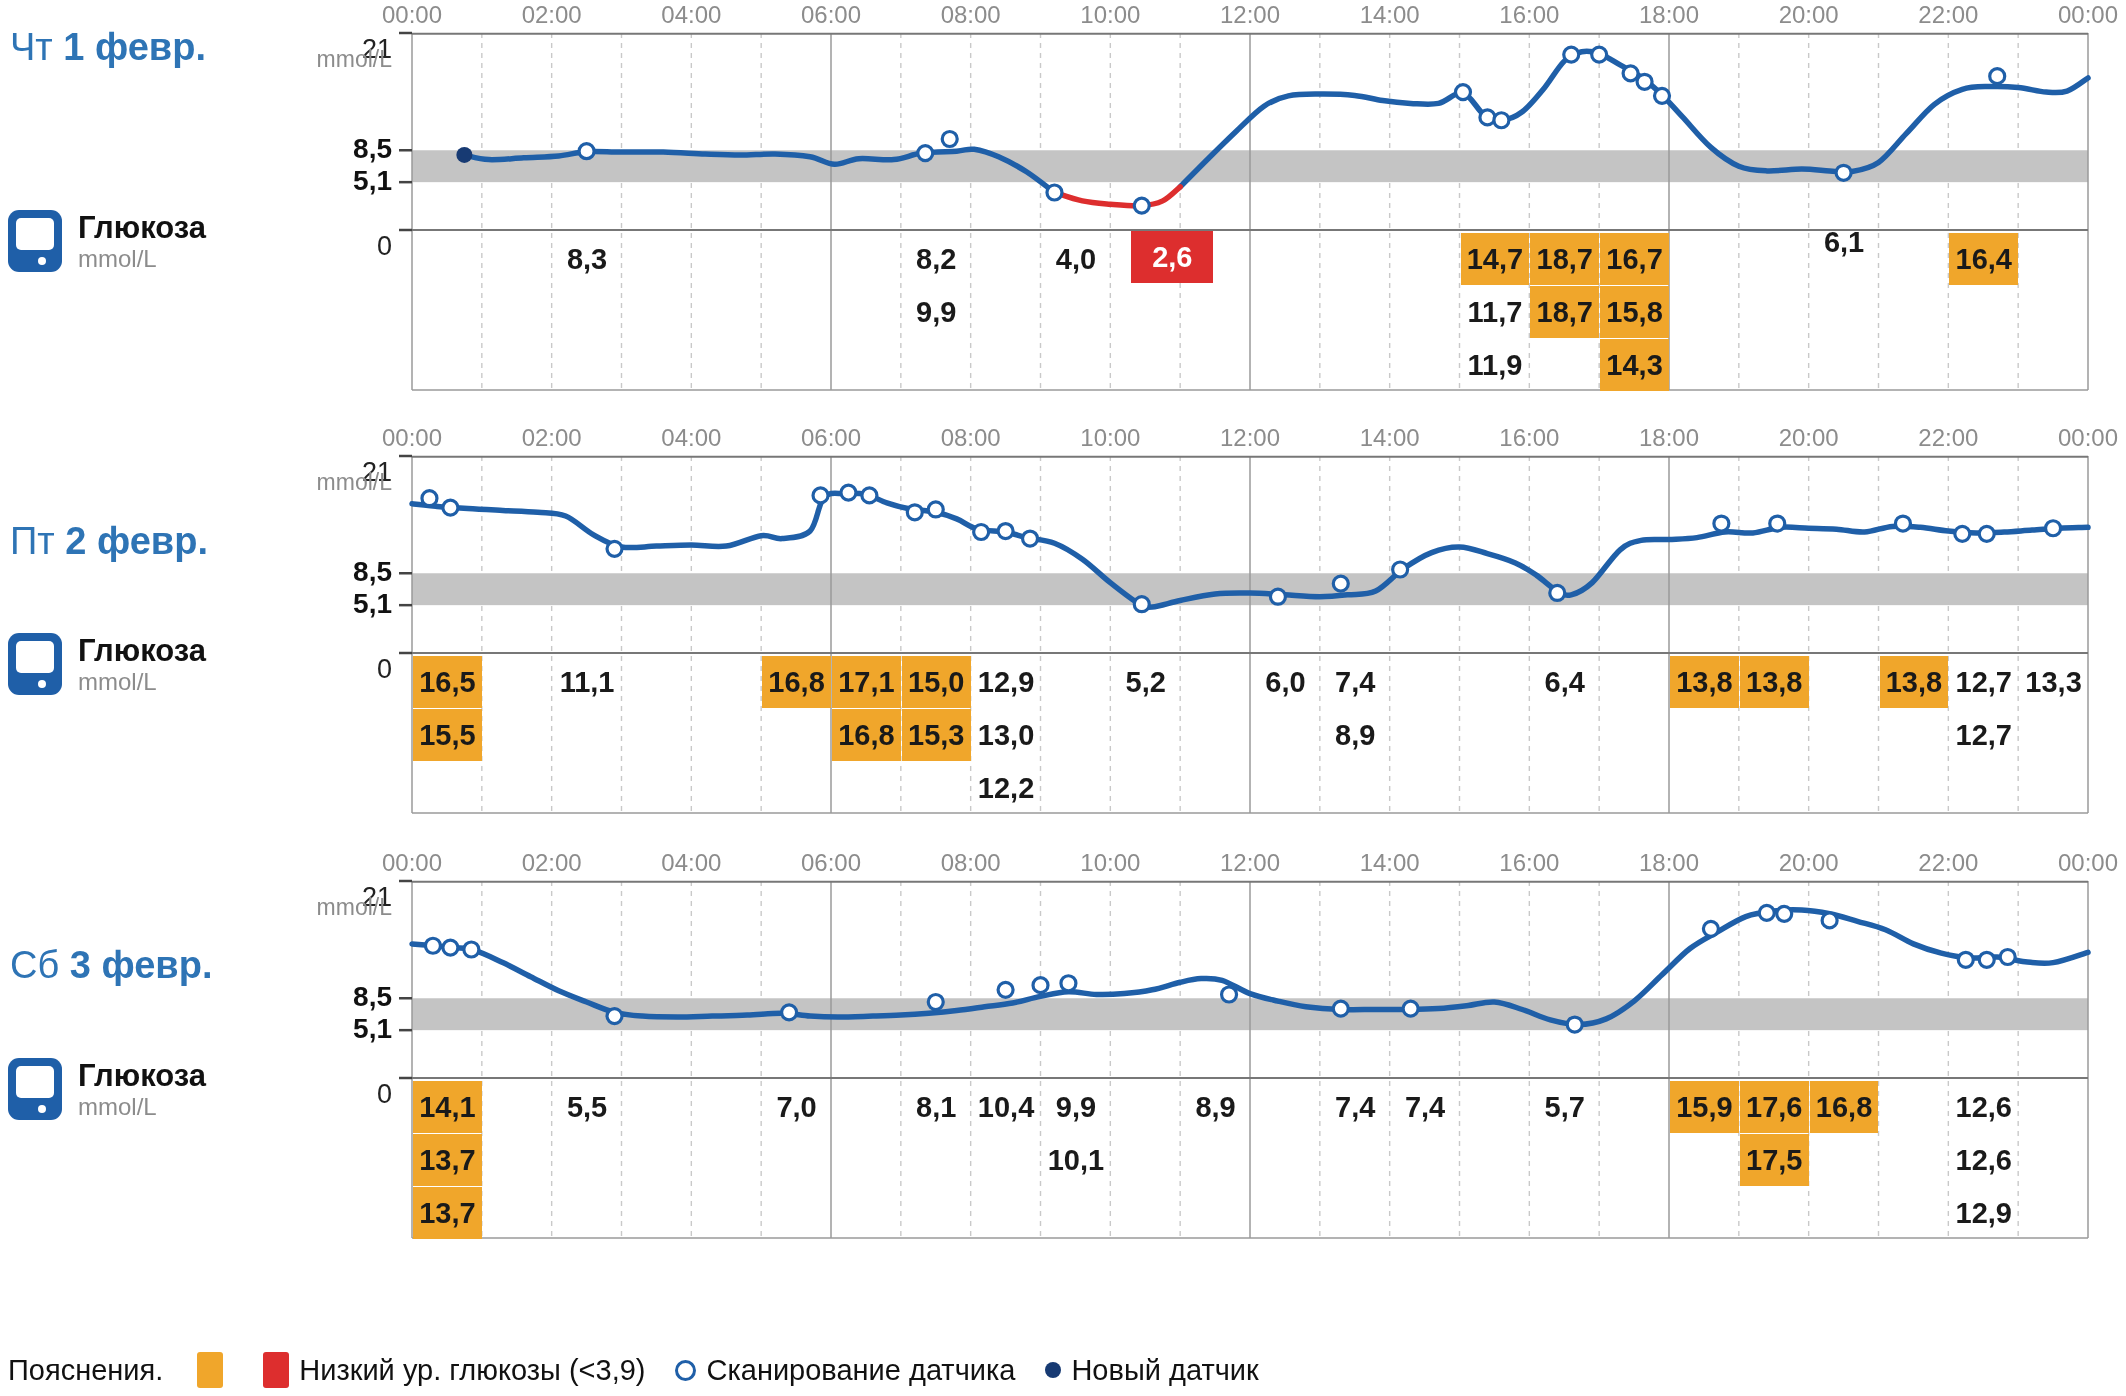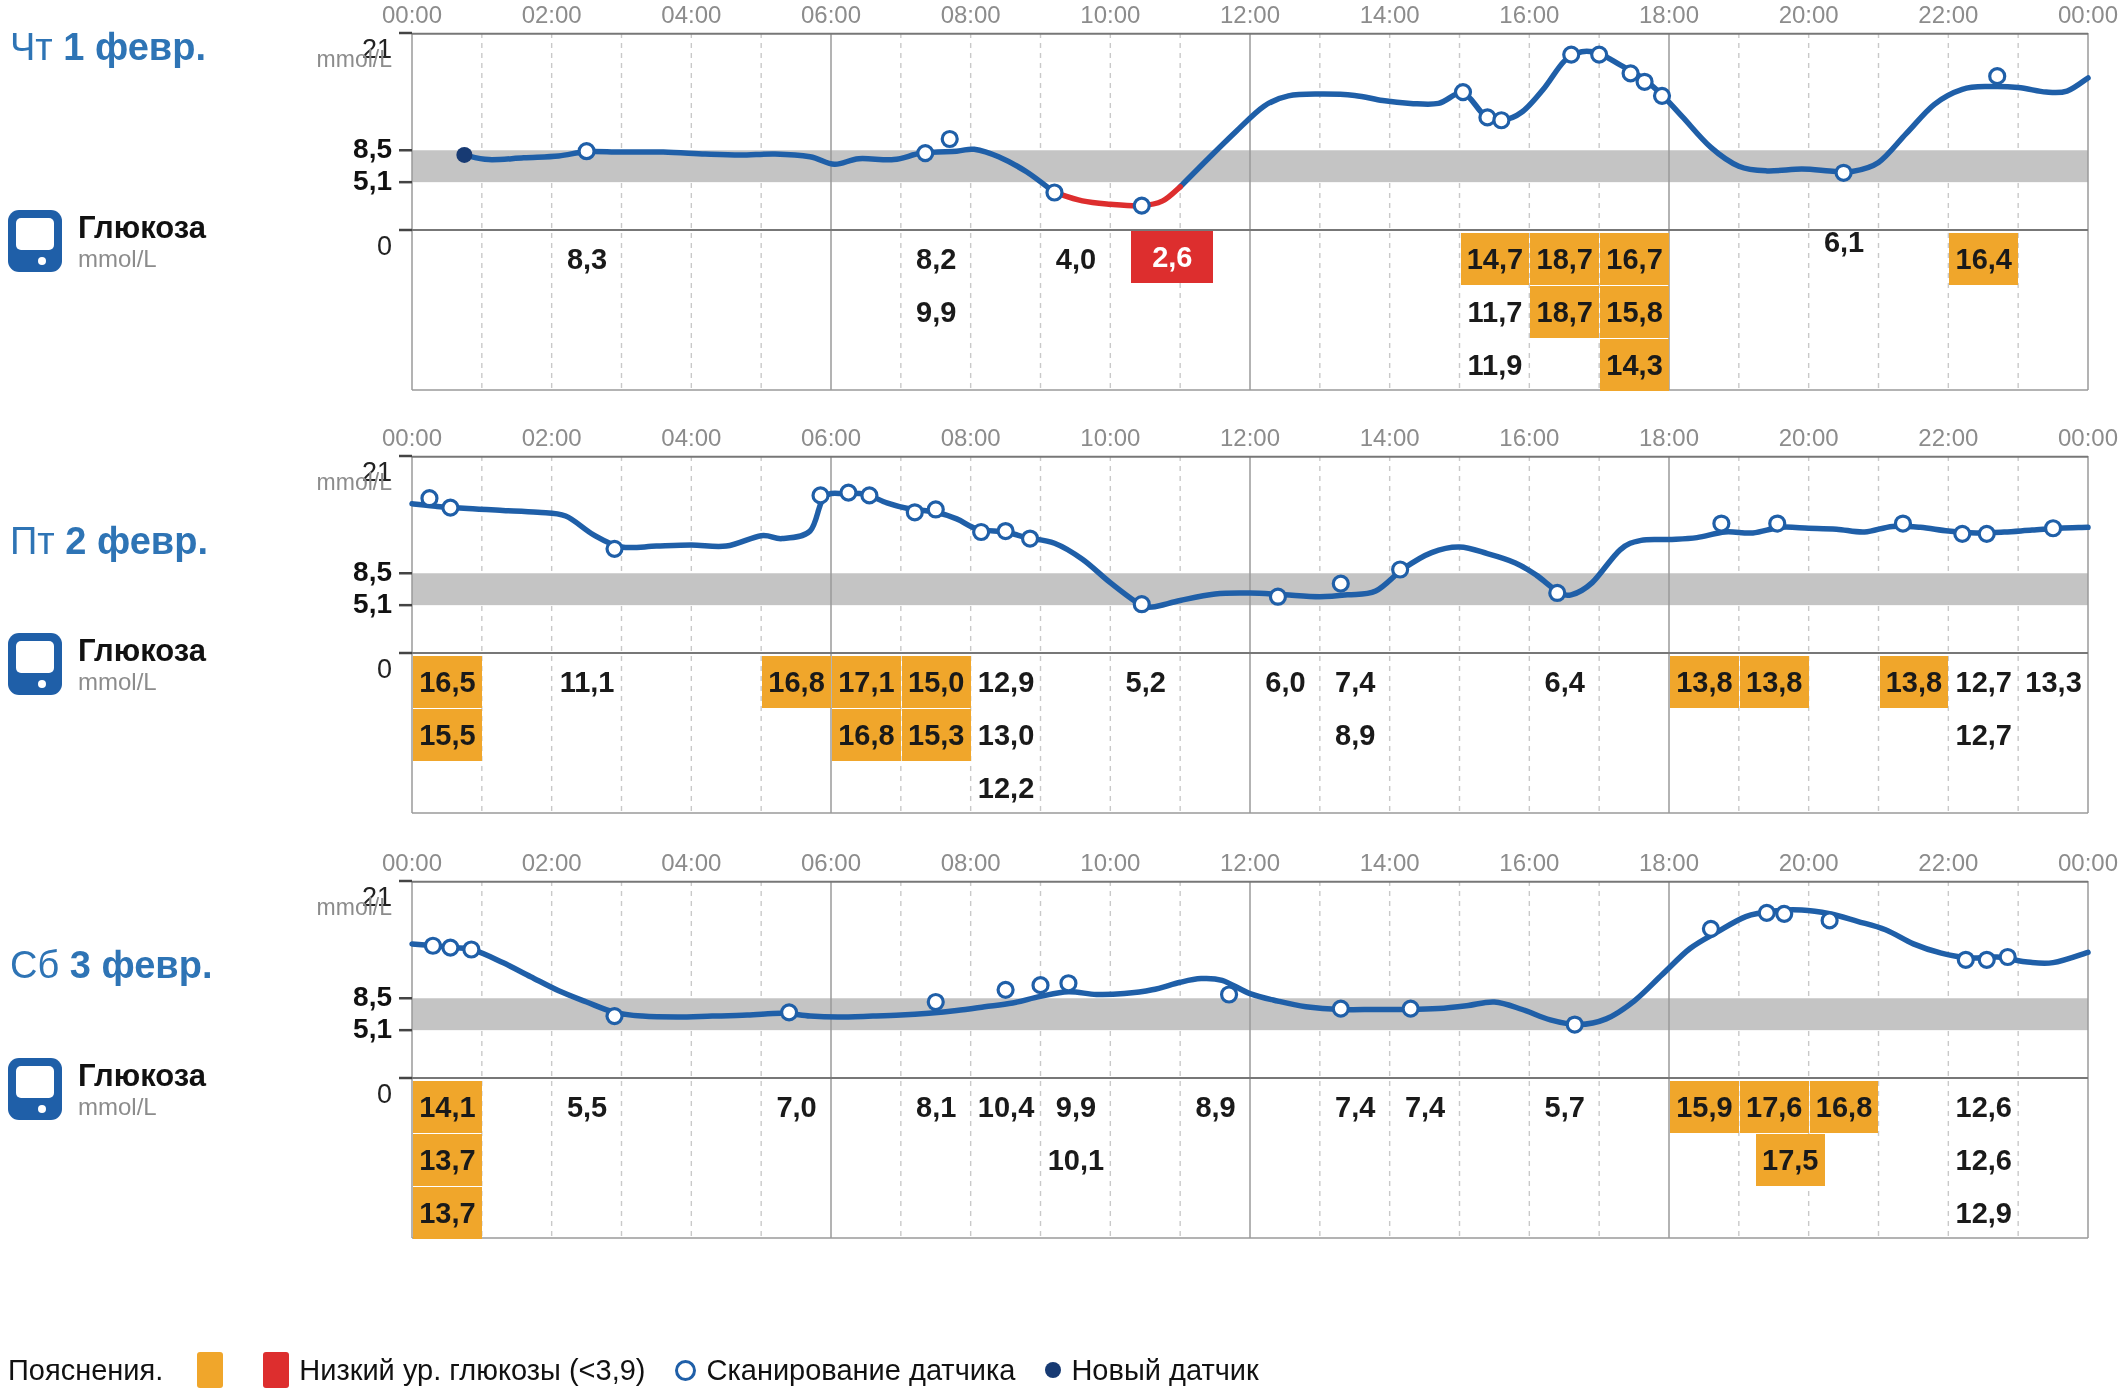--- a/index.html
+++ b/index.html
@@ -327,21 +327,21 @@
         <div class="vcell" style="left: 901.833px; top: 1081px; width: 68.8333px; height: 52px; line-height: 52px;">8,1</div>
         <div class="vcell" style="left: 971.667px; top: 1081px; width: 68.8333px; height: 52px; line-height: 52px;">10,4</div>
         <div class="vcell" style="left: 1041.5px; top: 1081px; width: 68.8333px; height: 52px; line-height: 52px;">9,9</div>
         <div class="vcell" style="left: 1041.5px; top: 1134px; width: 68.8333px; height: 52px; line-height: 52px;">10,1</div>
         <div class="vcell" style="left: 1181.17px; top: 1081px; width: 68.8333px; height: 52px; line-height: 52px;">8,9</div>
         <div class="vcell" style="left: 1320.83px; top: 1081px; width: 68.8333px; height: 52px; line-height: 52px;">7,4</div>
         <div class="vcell" style="left: 1390.67px; top: 1081px; width: 68.8333px; height: 52px; line-height: 52px;">7,4</div>
         <div class="vcell" style="left: 1530.33px; top: 1081px; width: 68.8333px; height: 52px; line-height: 52px;">5,7</div>
         <div class="vcell high" style="left: 1670px; top: 1081px; width: 68.8333px; height: 52px; line-height: 52px;">15,9</div>
         <div class="vcell high" style="left: 1739.83px; top: 1081px; width: 68.8333px; height: 52px; line-height: 52px;">17,6</div>
-        <div class="vcell high" style="left: 1739.83px; top: 1134px; width: 68.8333px; height: 52px; line-height: 52px; margin-left: 16px;">17,5</div>
+        <div class="vcell high" style="left: 1739.83px; top: 1134px; width: 68.8333px; height: 52px; line-height: 52px;">17,5</div>
         <div class="vcell high" style="left: 1809.67px; top: 1081px; width: 68.8333px; height: 52px; line-height: 52px;">16,8</div>
         <div class="vcell" style="left: 1949.33px; top: 1081px; width: 68.8333px; height: 52px; line-height: 52px;">12,6</div>
         <div class="vcell" style="left: 1949.33px; top: 1134px; width: 68.8333px; height: 52px; line-height: 52px;">12,6</div>
         <div class="vcell" style="left: 1949.33px; top: 1187px; width: 68.8333px; height: 52px; line-height: 52px;">12,9</div>
       </div>
     </div>
 
   <div id="legend">
     <span class="intro">Пояснения.</span>
     <span class="litem">

